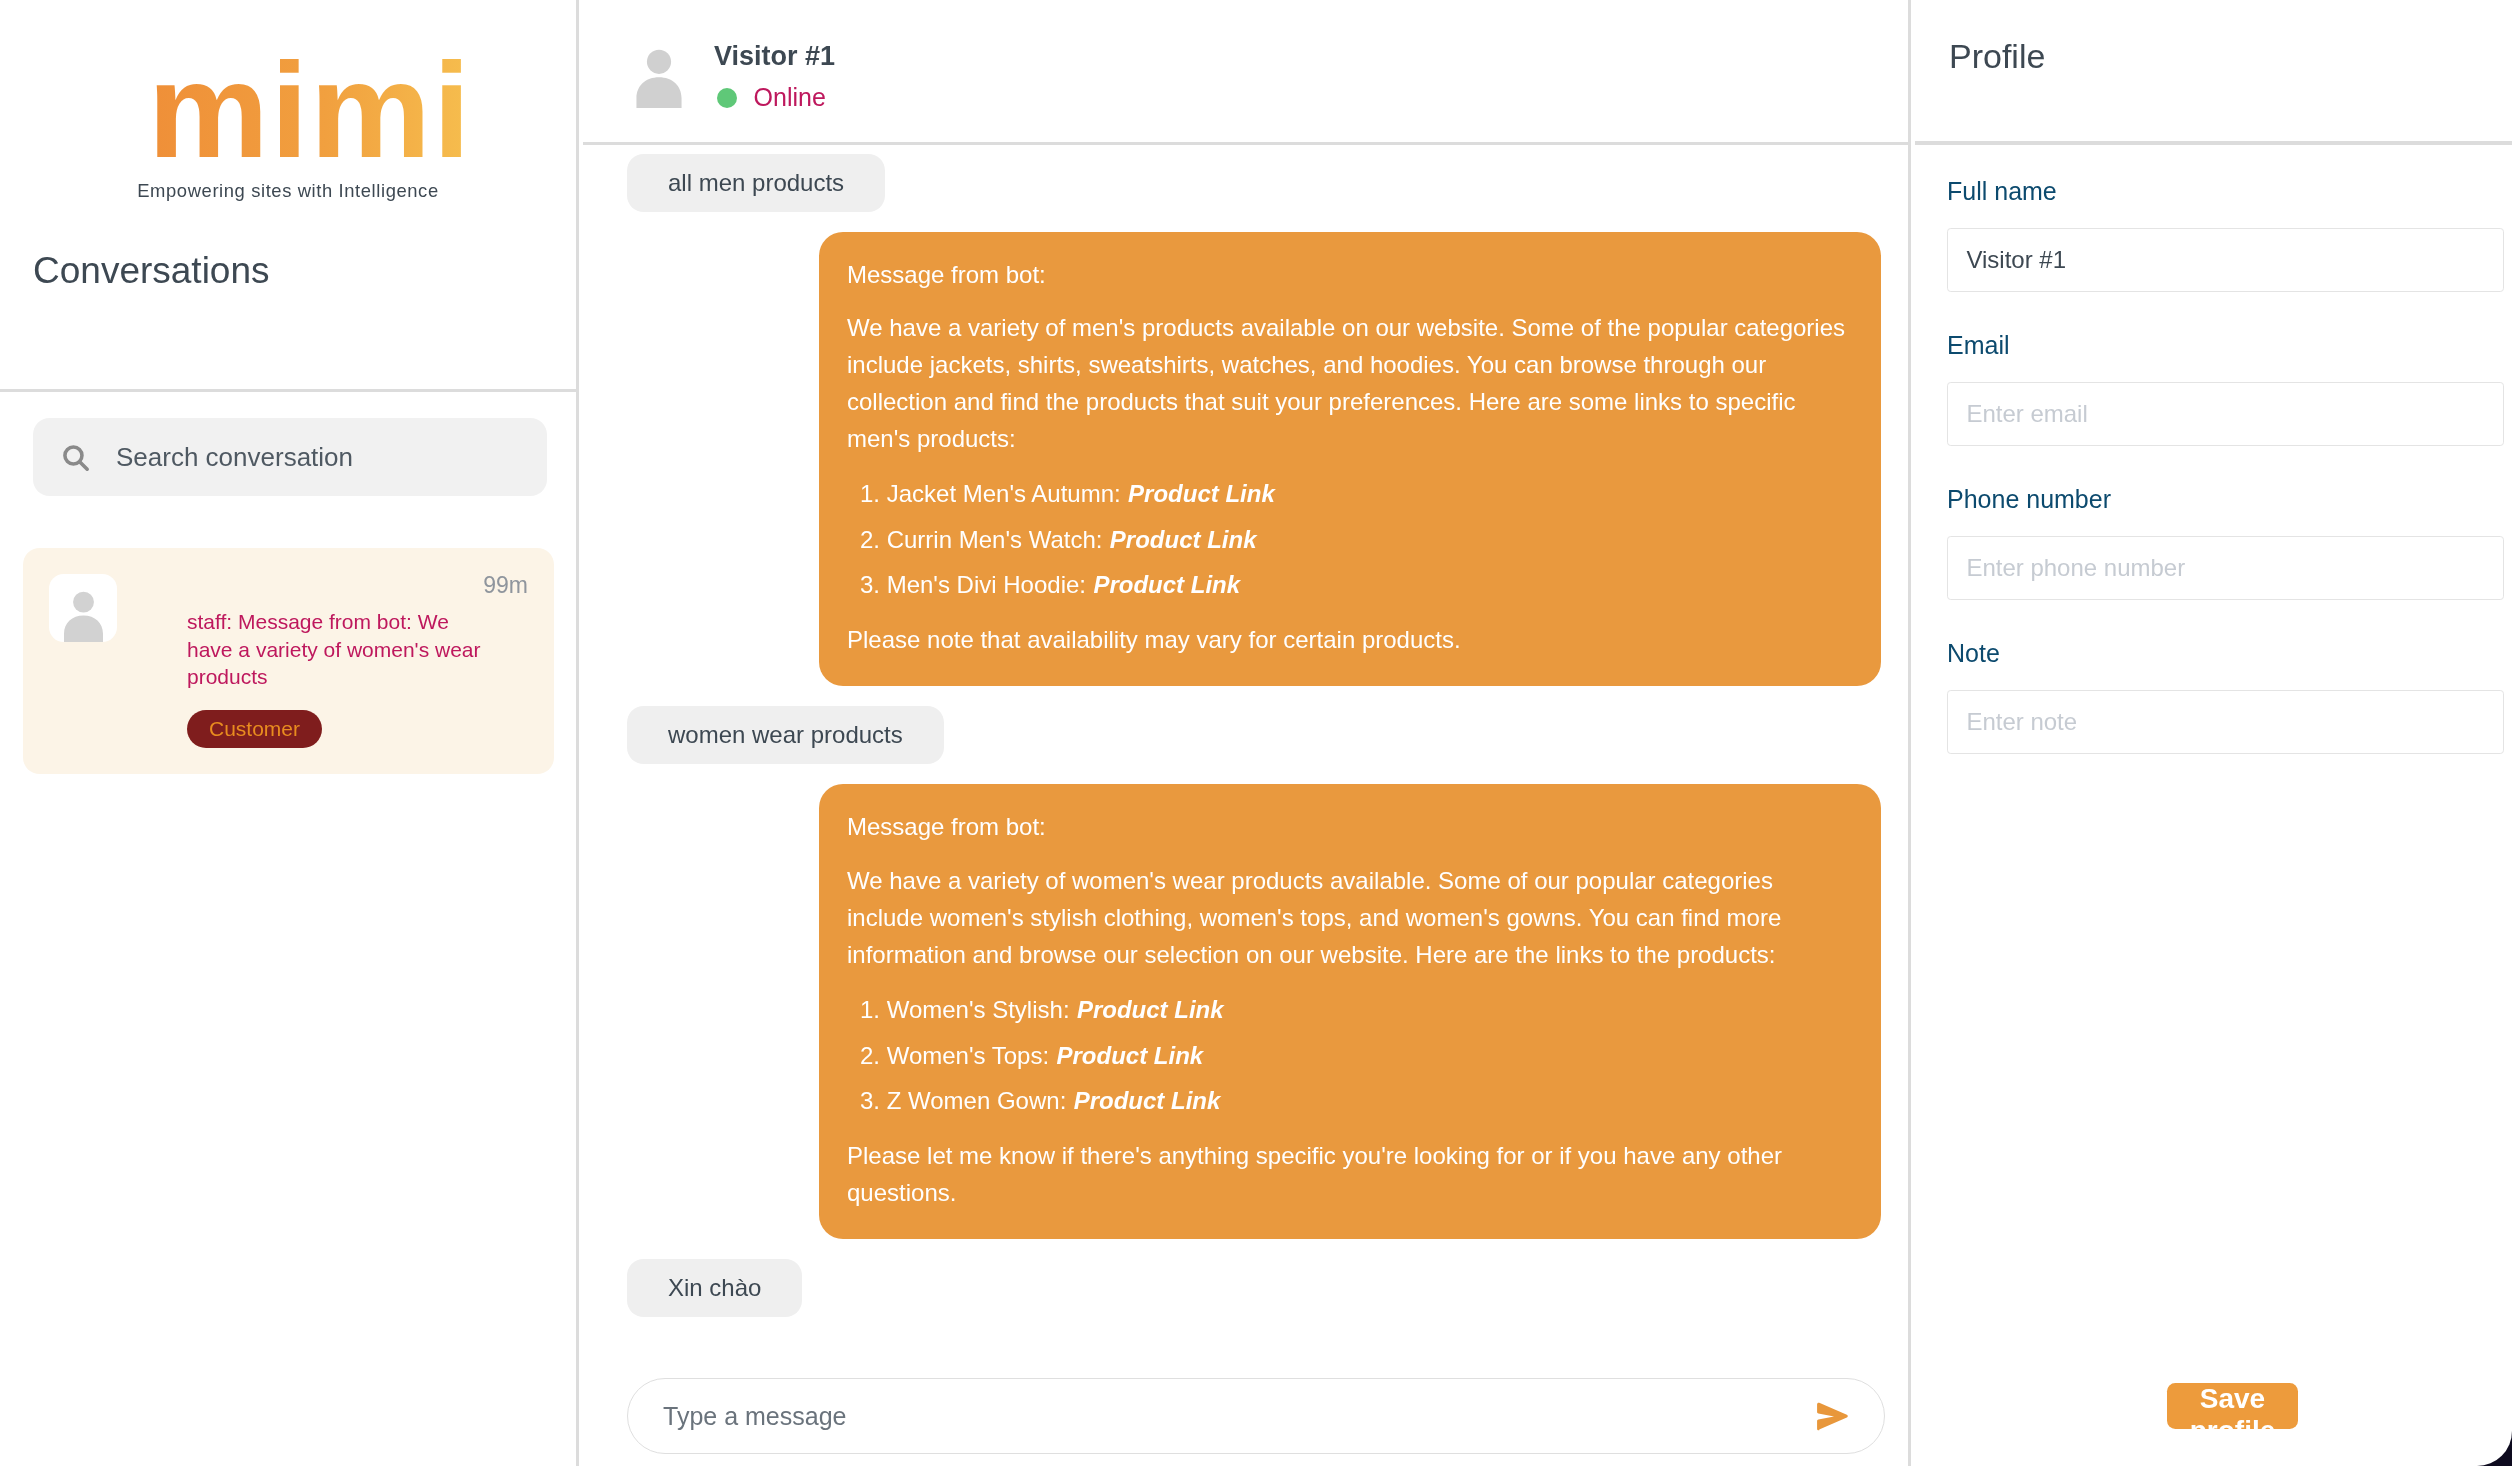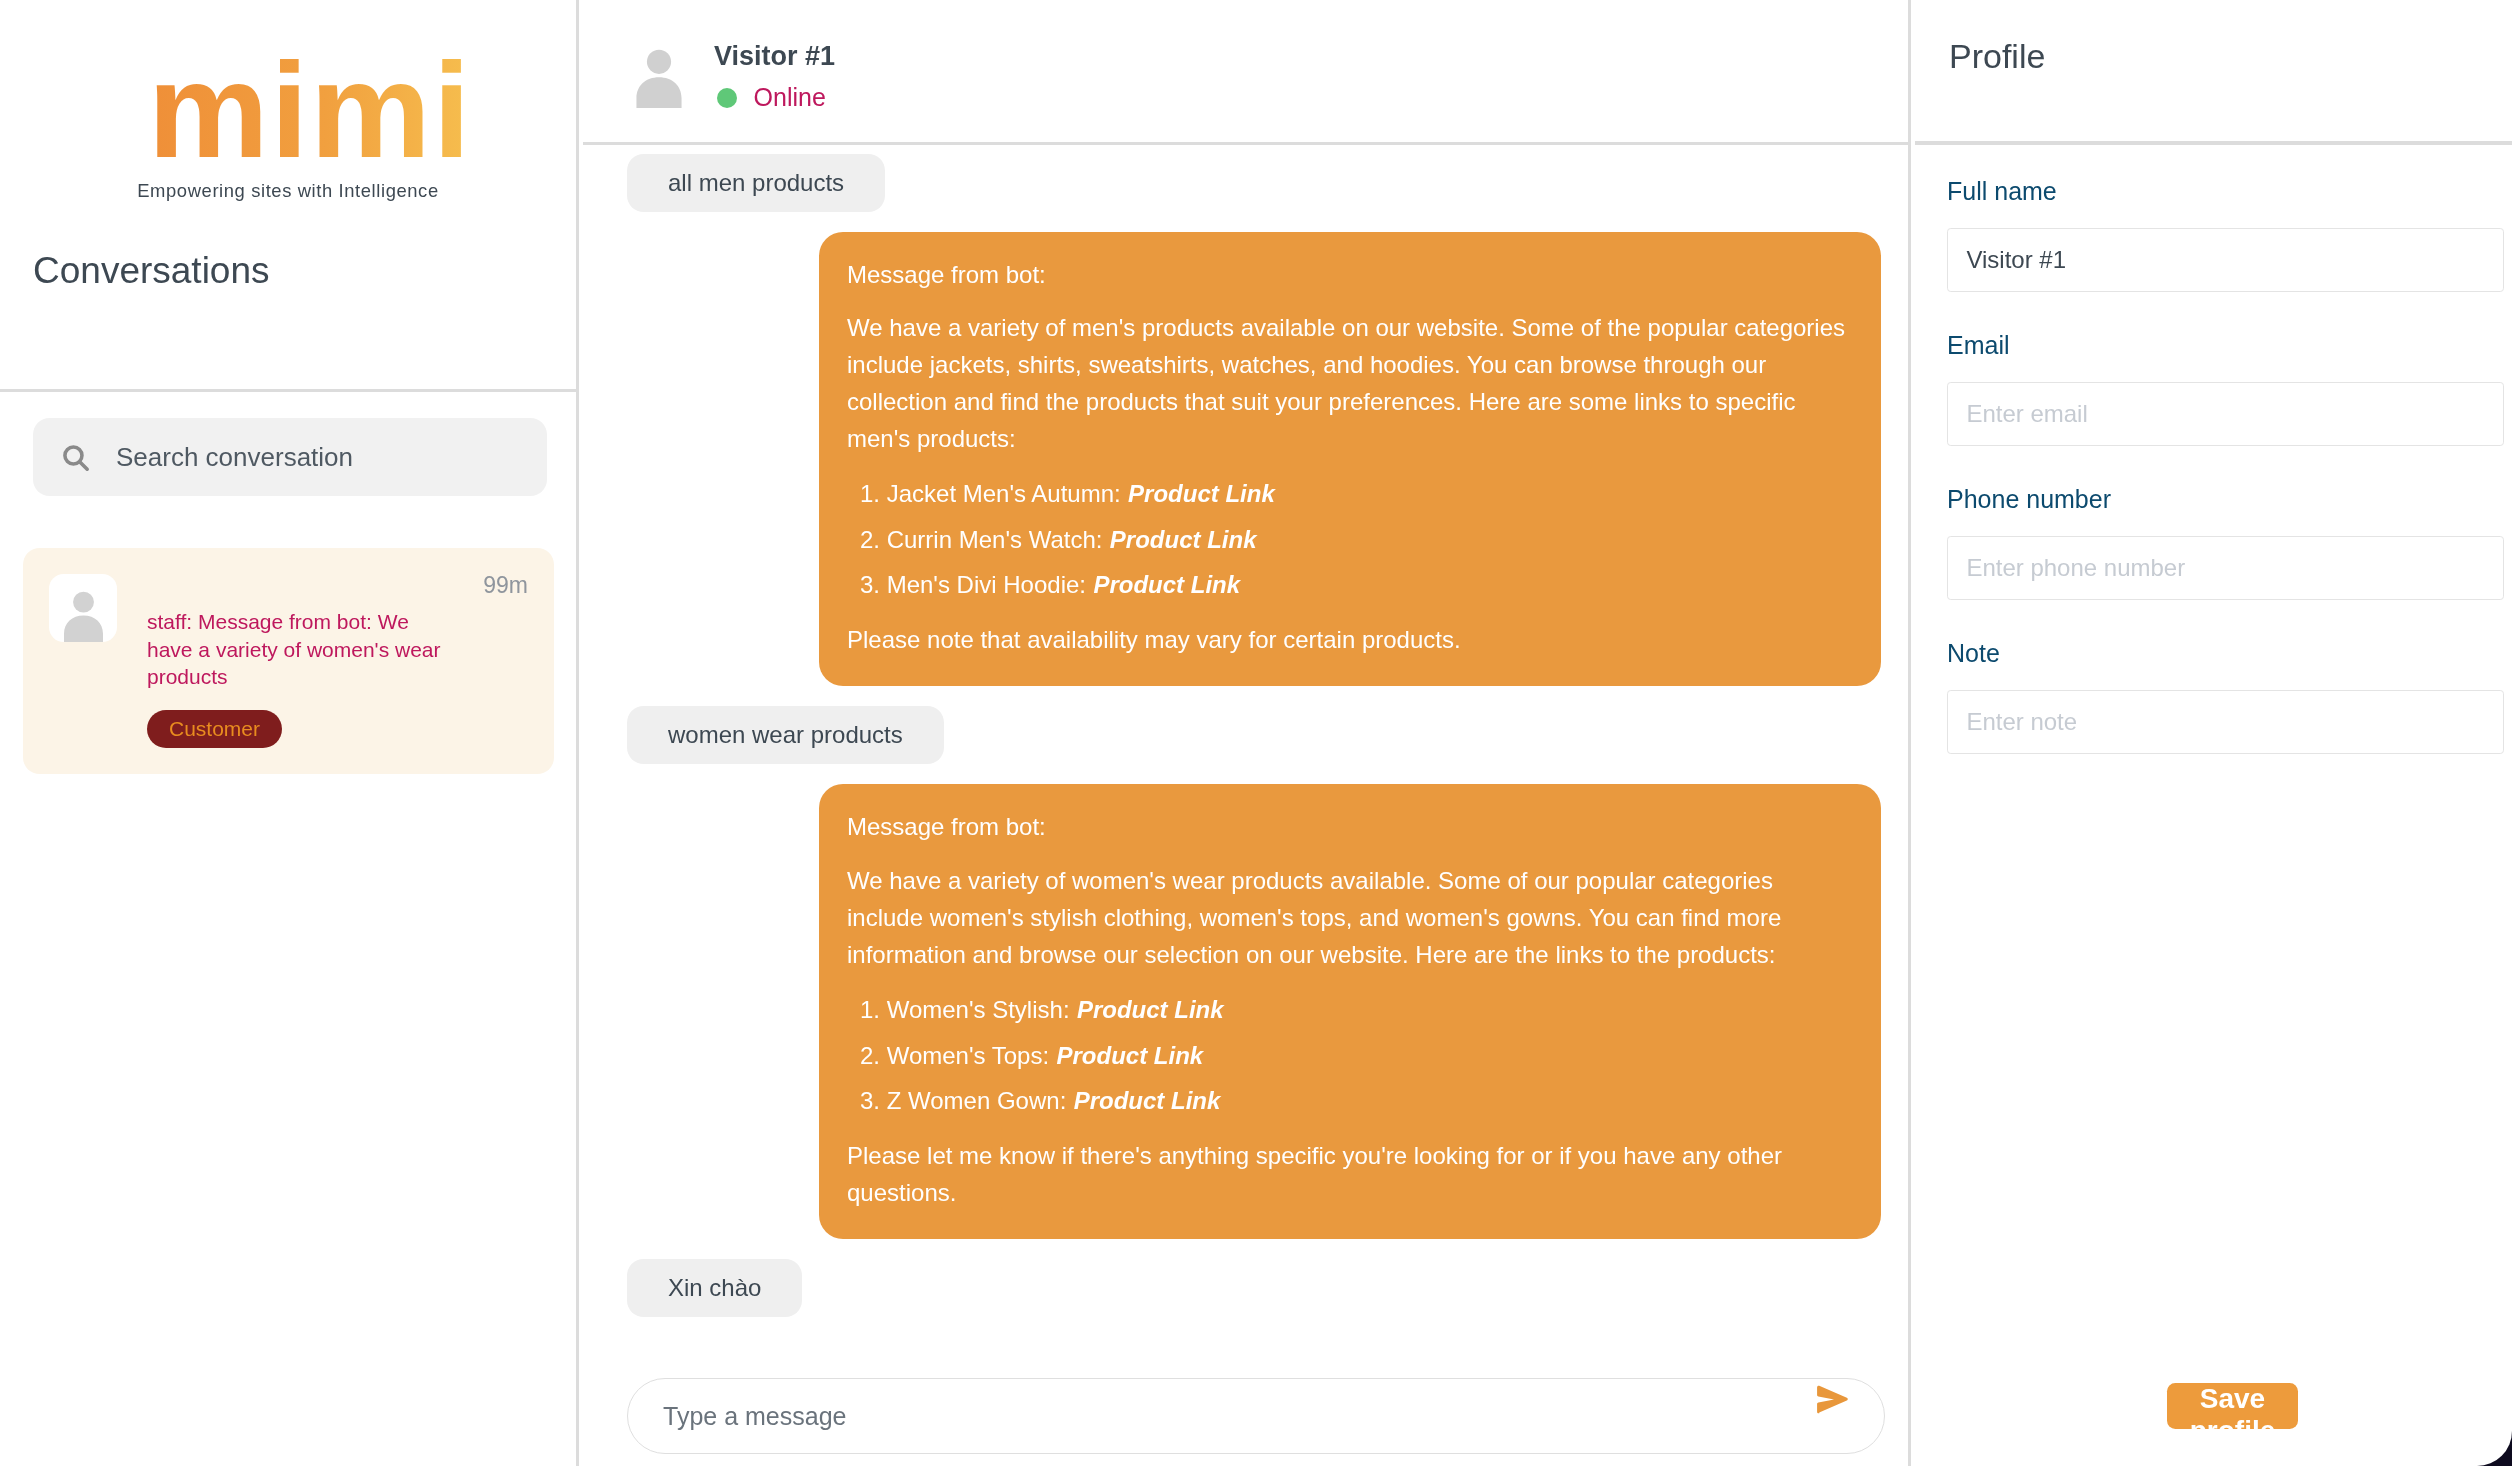--- a/index.html
+++ b/index.html
@@ -15,21 +15,21 @@
     -webkit-background-clip:text; background-clip:text; color:transparent;margin-left:44px;
   }
   .logo-tagline { margin-top:1.8px; font-size:18.4px; letter-spacing:0.6px; color:#3d4852; }
   .sidebar-title { margin:48px 0 0 33px; font-size:37px; font-weight:500; color:#3d4852; }
   .sidebar-head { height:350px; border-bottom:3.7px solid #dcdcdc; }
   .search-box { margin:26px 29.5px 0 33px; height:78px; background:#f1f1f1; border-radius:16.6px; display:flex; align-items:center; padding:0 26px; }
   .search-box svg { flex:0 0 auto; margin-right:24px; }
   .search-box input { flex:1; border:none; outline:none; background:transparent; font-size:26px; color:#3d4852; font-family:inherit; }
   .search-box input::placeholder { color:#4f5962; opacity:1; }
 
-  .conv-item { position:relative; margin:52px 22px 0 23px; background:#fcf4e7; border-radius:16.6px; padding:26px; display:flex; cursor:pointer; }
+  .conv-item { position:relative; margin:52px 22px 0 23px; background:#fcf4e7; border-radius:16.6px; padding:26px; display:flex; cursor:pointer;gap:40px; }
   .conv-avatar { width:68px; height:68px; background:#fff; border-radius:14.7px; display:flex; align-items:flex-end; justify-content:center; overflow:hidden; flex:0 0 auto; }
   .conv-body { flex:1; margin-left:30px; min-width:0; }
   .conv-time { text-align:right; font-size:23px; color:#8f959d; line-height:1; margin-bottom:11px; }
   .conv-preview { font-size:21px; color:#be185d; line-height:1.32; max-width:304px; }
   .conv-badge { display:inline-block; margin-top:18.4px; background:#7f1d1d; color:#e88c1f; font-size:21px; padding:7.4px 22px; border-radius:920px; }
 
   
   .chat { position:absolute; left:583px; top:0; width:1328px; height:1466px; background:#fff; border-right:3.7px solid #dcdcdc; }
   .chat-header { position:relative; height:145px; border-bottom:3.7px solid #dcdcdc; }
   .chat-avatar { position:absolute; left:43px; top:42px; width:66px; height:66px; display:flex; align-items:flex-end; justify-content:center; overflow:hidden; }
@@ -44,21 +44,21 @@
   .msg.bot { align-self:flex-end; background:#e9993e; color:#ffffff; font-size:24px; line-height:37px; border-radius:24px; padding:24px 28px 28px 28px; }
   .msg.bot.wide { width:1062px; }
   .bot-title { margin-bottom:16.6px; }
   .bot-body { margin-bottom:18.4px; }
   .bot-list { margin:0 0 9.2px 13px; }
   .bot-list-item { margin-bottom:8.3px; }
   .bot-link { font-weight:700; font-style:italic; margin-left:7.4px; cursor:pointer; }
   .bot-footer { margin-top:18.4px; }
 
   .composer { position:absolute; left:0; bottom:0; width:100%; height:132px; background:#fff; }
-  .composer-box { position:absolute; left:44px; right:23px; top:44px; height:76px; background:#fff; border:1.8px solid #dfdfdf; border-radius:38px; display:flex; padding:0 31px 0 35px; }
+  .composer-box { position:absolute; left:44px; right:23px; top:44px; height:76px; background:#fff; border:1.8px solid #dfdfdf; border-radius:38px; display:flex; align-items:center; padding:0 31px 0 35px; }
   .composer-box input { flex:1; border:none; outline:none; font-size:25px; color:#3d4852; font-family:inherit; background:transparent; }
   .composer-box input::placeholder { color:#6a737c; opacity:1; }
   .send-btn { flex:0 0 auto; width:41px; height:41px; border:none; background:transparent; cursor:pointer; display:flex; align-items:center; justify-content:center; }
 
   
   .profile { position:absolute; left:1915px; top:0; width:598px; height:1466px; background:#fff; }
   .profile-title { position:absolute; left:34px; top:37px; font-size:34px; font-weight:500; color:#3d4852; }
   .profile-head-divider { position:absolute; left:0; top:141px; width:100%; height:3.7px; background:#dcdcdc; }
   .profile-form { position:absolute; left:0; top:177px; width:100%; padding:0 9.2px 0 32px; }
   .field-label { font-size:25px; color:#0c4a6e; margin-bottom:22px; }

